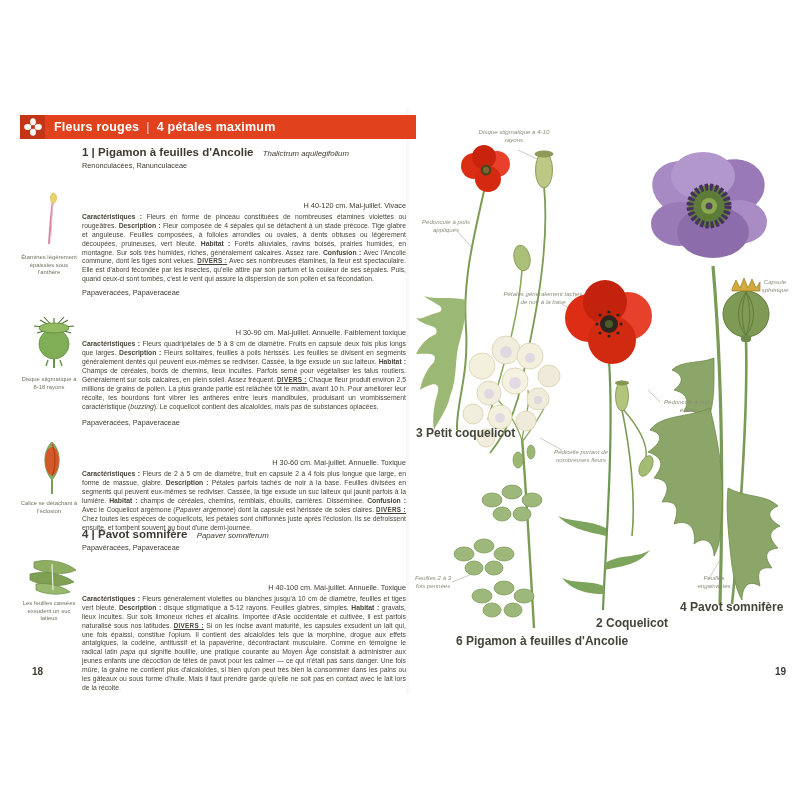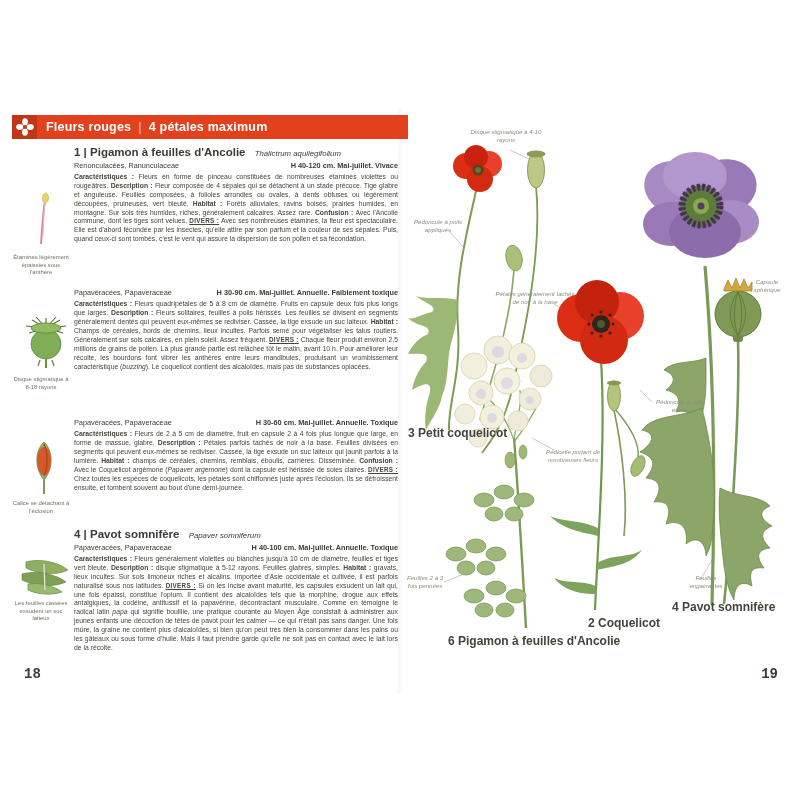--- a/index.html
+++ b/index.html
@@ -1,48 +1,48 @@
 <!DOCTYPE html>
 <html><head>
 <meta charset="utf-8">
 <style>
   html,body{margin:0;padding:0;background:#ffffff;}
   #canvas{position:relative;width:800px;height:800px;background:#ffffff;overflow:hidden;
           font-family:"Liberation Sans", sans-serif;color:#45423c;}
   
-  #spread{position:absolute;left:0;top:108px;width:690px;height:586px;background:#fff;}
+  #spread{position:absolute;left:8px;top:108px;width:690px;height:586px;background:#fff;}
   #page-left{position:absolute;left:10px;top:0;width:392px;height:586px;}
   #page-right{position:absolute;left:402px;top:0;width:388px;height:586px;}
   #spine{position:absolute;left:398px;top:0;width:6px;height:586px;
          background:linear-gradient(to right,rgba(0,0,0,0.04),rgba(0,0,0,0.0));}
   
   #banner{position:absolute;left:2px;top:7px;width:396px;height:24px;background:#e2411e;}
   #banner-square{position:absolute;left:0;top:0;width:25px;height:24px;background:#c23517;
                  display:flex;align-items:center;justify-content:center;}
   #banner-text{position:absolute;left:34px;top:0;height:24px;display:flex;align-items:center;
                color:#ffffff;font-size:12.5px;font-weight:bold;letter-spacing:.2px;white-space:nowrap;}
   #banner-text .sep{margin:0 7px;color:rgba(255,255,255,.75);font-weight:normal;}
   
   .entry{position:absolute;left:64px;width:324px;}
   .e-title{font-size:11.5px;font-weight:bold;color:#3e3a33;line-height:1.1;}
   .e-latin{font-size:7.8px;font-weight:normal;font-style:italic;margin-left:6px;color:#3e3a33;}
   .e-meta{display:flex;justify-content:space-between;margin-top:2px;font-size:7.3px;color:#3e3a33;}
   .e-family{white-space:nowrap;}
   .e-family .lat{}
-  .e-info{font-weight:bold;white-space:nowrap;}
+  .e-info{font-weight:normal;white-space:nowrap;margin-top:40px;}
   .e-body{margin-top:3px;font-size:6.8px;line-height:1.32;text-align:justify;color:#474439;}
   .seg-b{font-weight:bold;}
   .seg-i{font-style:italic;}
   .seg-d{font-weight:bold;text-decoration:underline;font-size:6.3px;letter-spacing:.3px;}
   
   .m-icon{position:absolute;}
   .m-cap{position:absolute;width:58px;font-size:5.9px;line-height:1.3;color:#727262;
          text-align:center;}
   
-  .pgnum{position:absolute;font-size:14px;font-weight:bold;color:#3e3a33;font-family:Liberation Mono, monospace;}
+  .pgnum{position:absolute;font-size:10px;font-weight:bold;color:#3e3a33;}
   
   .fig-cap{position:absolute;font-size:12px;font-weight:bold;color:#44443a;white-space:nowrap;}
   
   .anno{position:absolute;font-size:6.1px;font-style:italic;color:#8d8d7c;line-height:1.25;
         text-align:center;}
   
   #plants{position:absolute;left:0;top:0;width:388px;height:586px;}
 </style>
 </head>
 <body>

